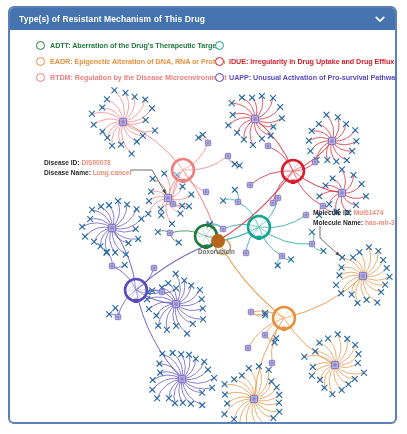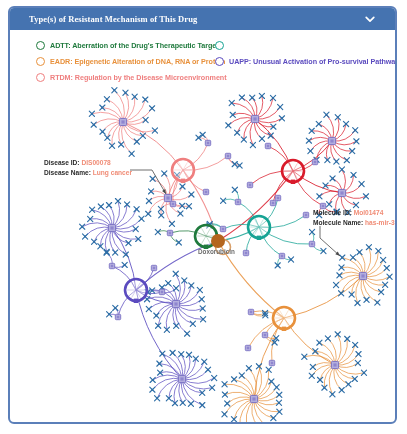--- a/index.html
+++ b/index.html
@@ -9,21 +9,21 @@
   #card{
     position:absolute;left:8px;top:6px;width:389px;height:418px;
     border:2px solid #5b7fb9;border-radius:6px;background:#ffffff;
     box-sizing:border-box;overflow:hidden;
   }
 
   
   #hdr{
     position:absolute;left:0;top:0;width:100%;height:22px;
     background:#4573b0;display:flex;align-items:center;
-    justify-content:space-between;padding:0 19px;box-sizing:border-box;font-family:Liberation Serif, serif;
+    justify-content:space-between;padding:0 9px;box-sizing:border-box;
   }
   #hdr-title{color:#ffffff;font-size:8.5px;font-weight:bold;letter-spacing:.1px;white-space:nowrap;}
   #chev{width:12px;height:12px;display:block;}
 
   
   #legend{
     position:absolute;left:0;top:22px;width:100%;height:56px;
     box-sizing:border-box;padding:7px 0 0 0;
   }
   .lg-col{position:absolute;top:7px;}
@@ -75,20 +75,24 @@
         <span class="lg-txt" style="color: rgb(232, 145, 60);">EADR: Epigenetic Alteration of DNA, RNA or Protein</span>
       </div>
       <div class="lg-row">
         <span class="lg-ring" style="border-color: rgb(239, 127, 127);"></span>
         <span class="lg-txt" style="color: rgb(239, 127, 127);">RTDM: Regulation by the Disease Microenvironment</span>
       </div>
     </div>
     <div class="lg-col b">
       <div class="lg-row">
         <span class="lg-ring" style="border-color: rgb(22, 163, 148);"></span>
+      </div>
+      <div class="lg-row">
+        <span class="lg-ring" style="border-color: rgb(217, 27, 43);"></span>
+        <span class="lg-txt" style="color: rgb(217, 27, 43);">IDUE: Irregularity in Drug Uptake and Drug Efflux</span>
       </div>
       <div class="lg-row">
         <span class="lg-ring" style="border-color: rgb(91, 75, 191);"></span>
         <span class="lg-txt" style="color: rgb(91, 75, 191);">UAPP: Unusual Activation of Pro-survival Pathway</span>
       </div>
     </div>
   </div>
 
   <div id="graph">
     <svg id="net" viewBox="0 0 385 338" preserveAspectRatio="xMidYMid meet">

